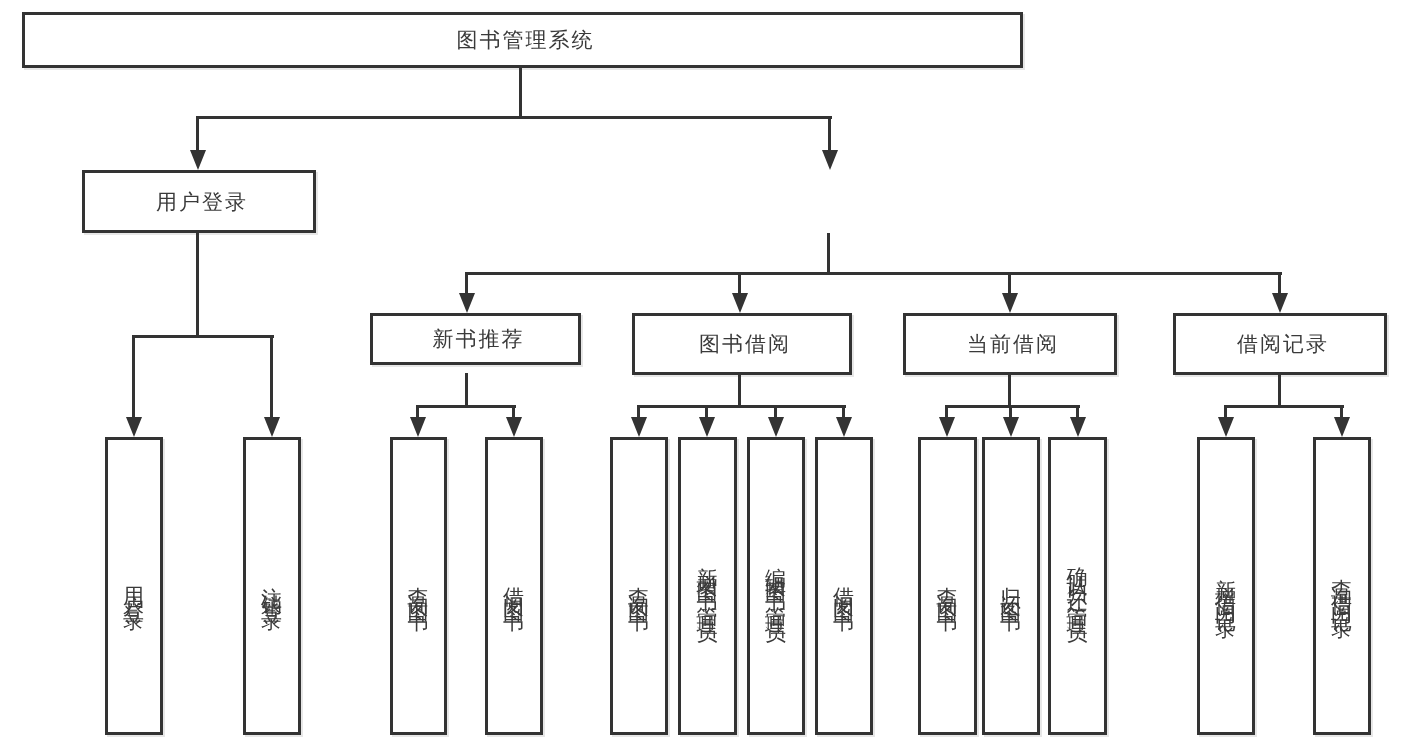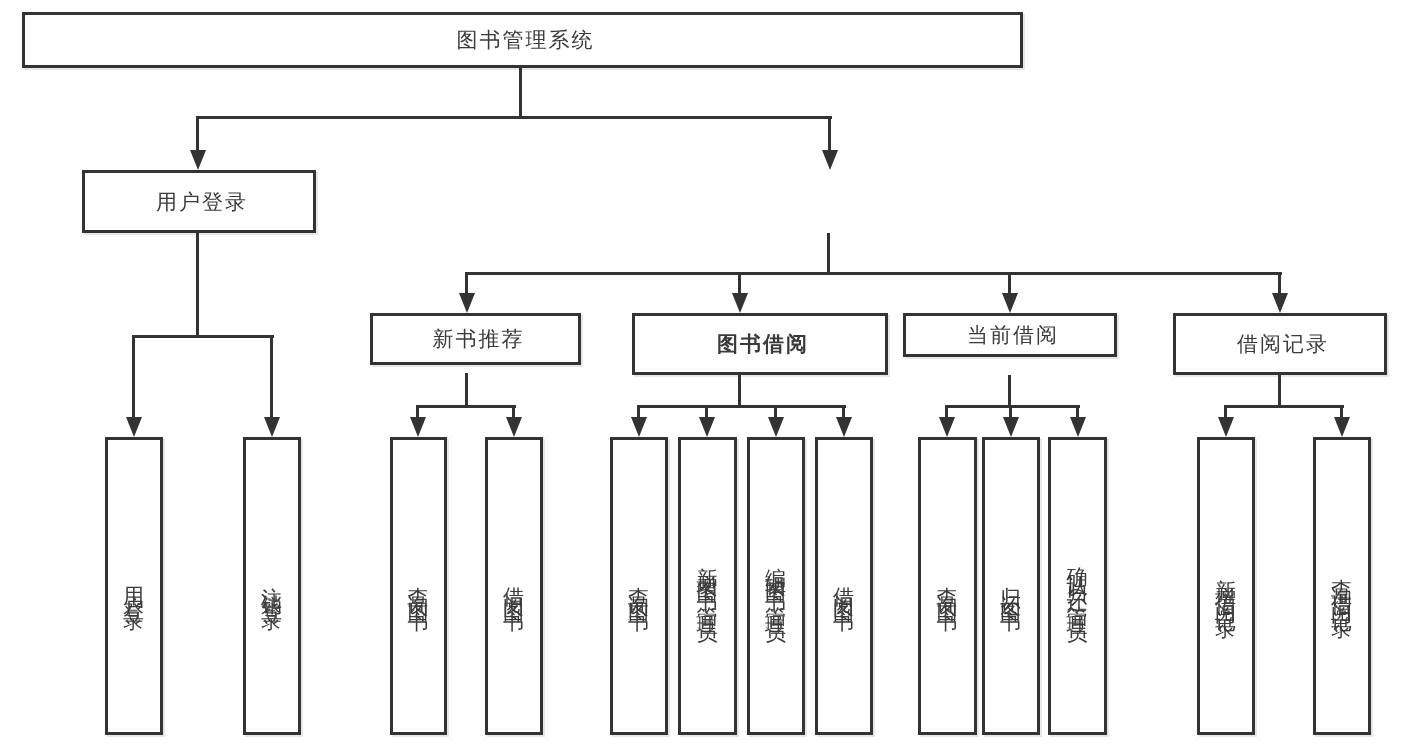--- a/index.html
+++ b/index.html
@@ -21,22 +21,22 @@
   }
   .vtext{
     writing-mode:vertical-rl;text-orientation:mixed;
     font-size:21px;line-height:1;letter-spacing:8px;white-space:nowrap;
   }
   
   .n-root{left:22px;top:12px;width:1001px;height:56px;}
   .n-user-login{left:82px;top:170px;width:234px;height:63px;}
   .n-book-mgmt{left:712px;top:170px;width:234px;height:63px;}
   .n-new-rec{left:370px;top:313px;width:211px;height:52px;}
-  .n-book-borrow{left:632px;top:313px;width:256px;height:62px;font-weight:bold;}
-  .n-cur-borrow{left:903px;top:313px;width:214px;height:44px;}
+  .n-book-borrow{left:632px;top:313px;width:220px;height:62px;}
+  .n-cur-borrow{left:903px;top:313px;width:214px;height:62px;}
   .n-borrow-rec{left:1173px;top:313px;width:214px;height:62px;}
   
   .lf-1a{left:105px;width:58px;} .lf-1b{left:243px;width:58px;}
   .lf-2a{left:390px;width:57px;} .lf-2b{left:485px;width:58px;}
   .lf-3a{left:610px;width:58px;} .lf-3b{left:678px;width:59px;}
   .lf-3c{left:747px;width:58px;} .lf-3d{left:815px;width:58px;}
   .lf-4a{left:918px;width:59px;} .lf-4b{left:982px;width:58px;}
   .lf-4c{left:1048px;width:59px;}
   .lf-5a{left:1197px;width:58px;} .lf-5b{left:1313px;width:58px;}
   

